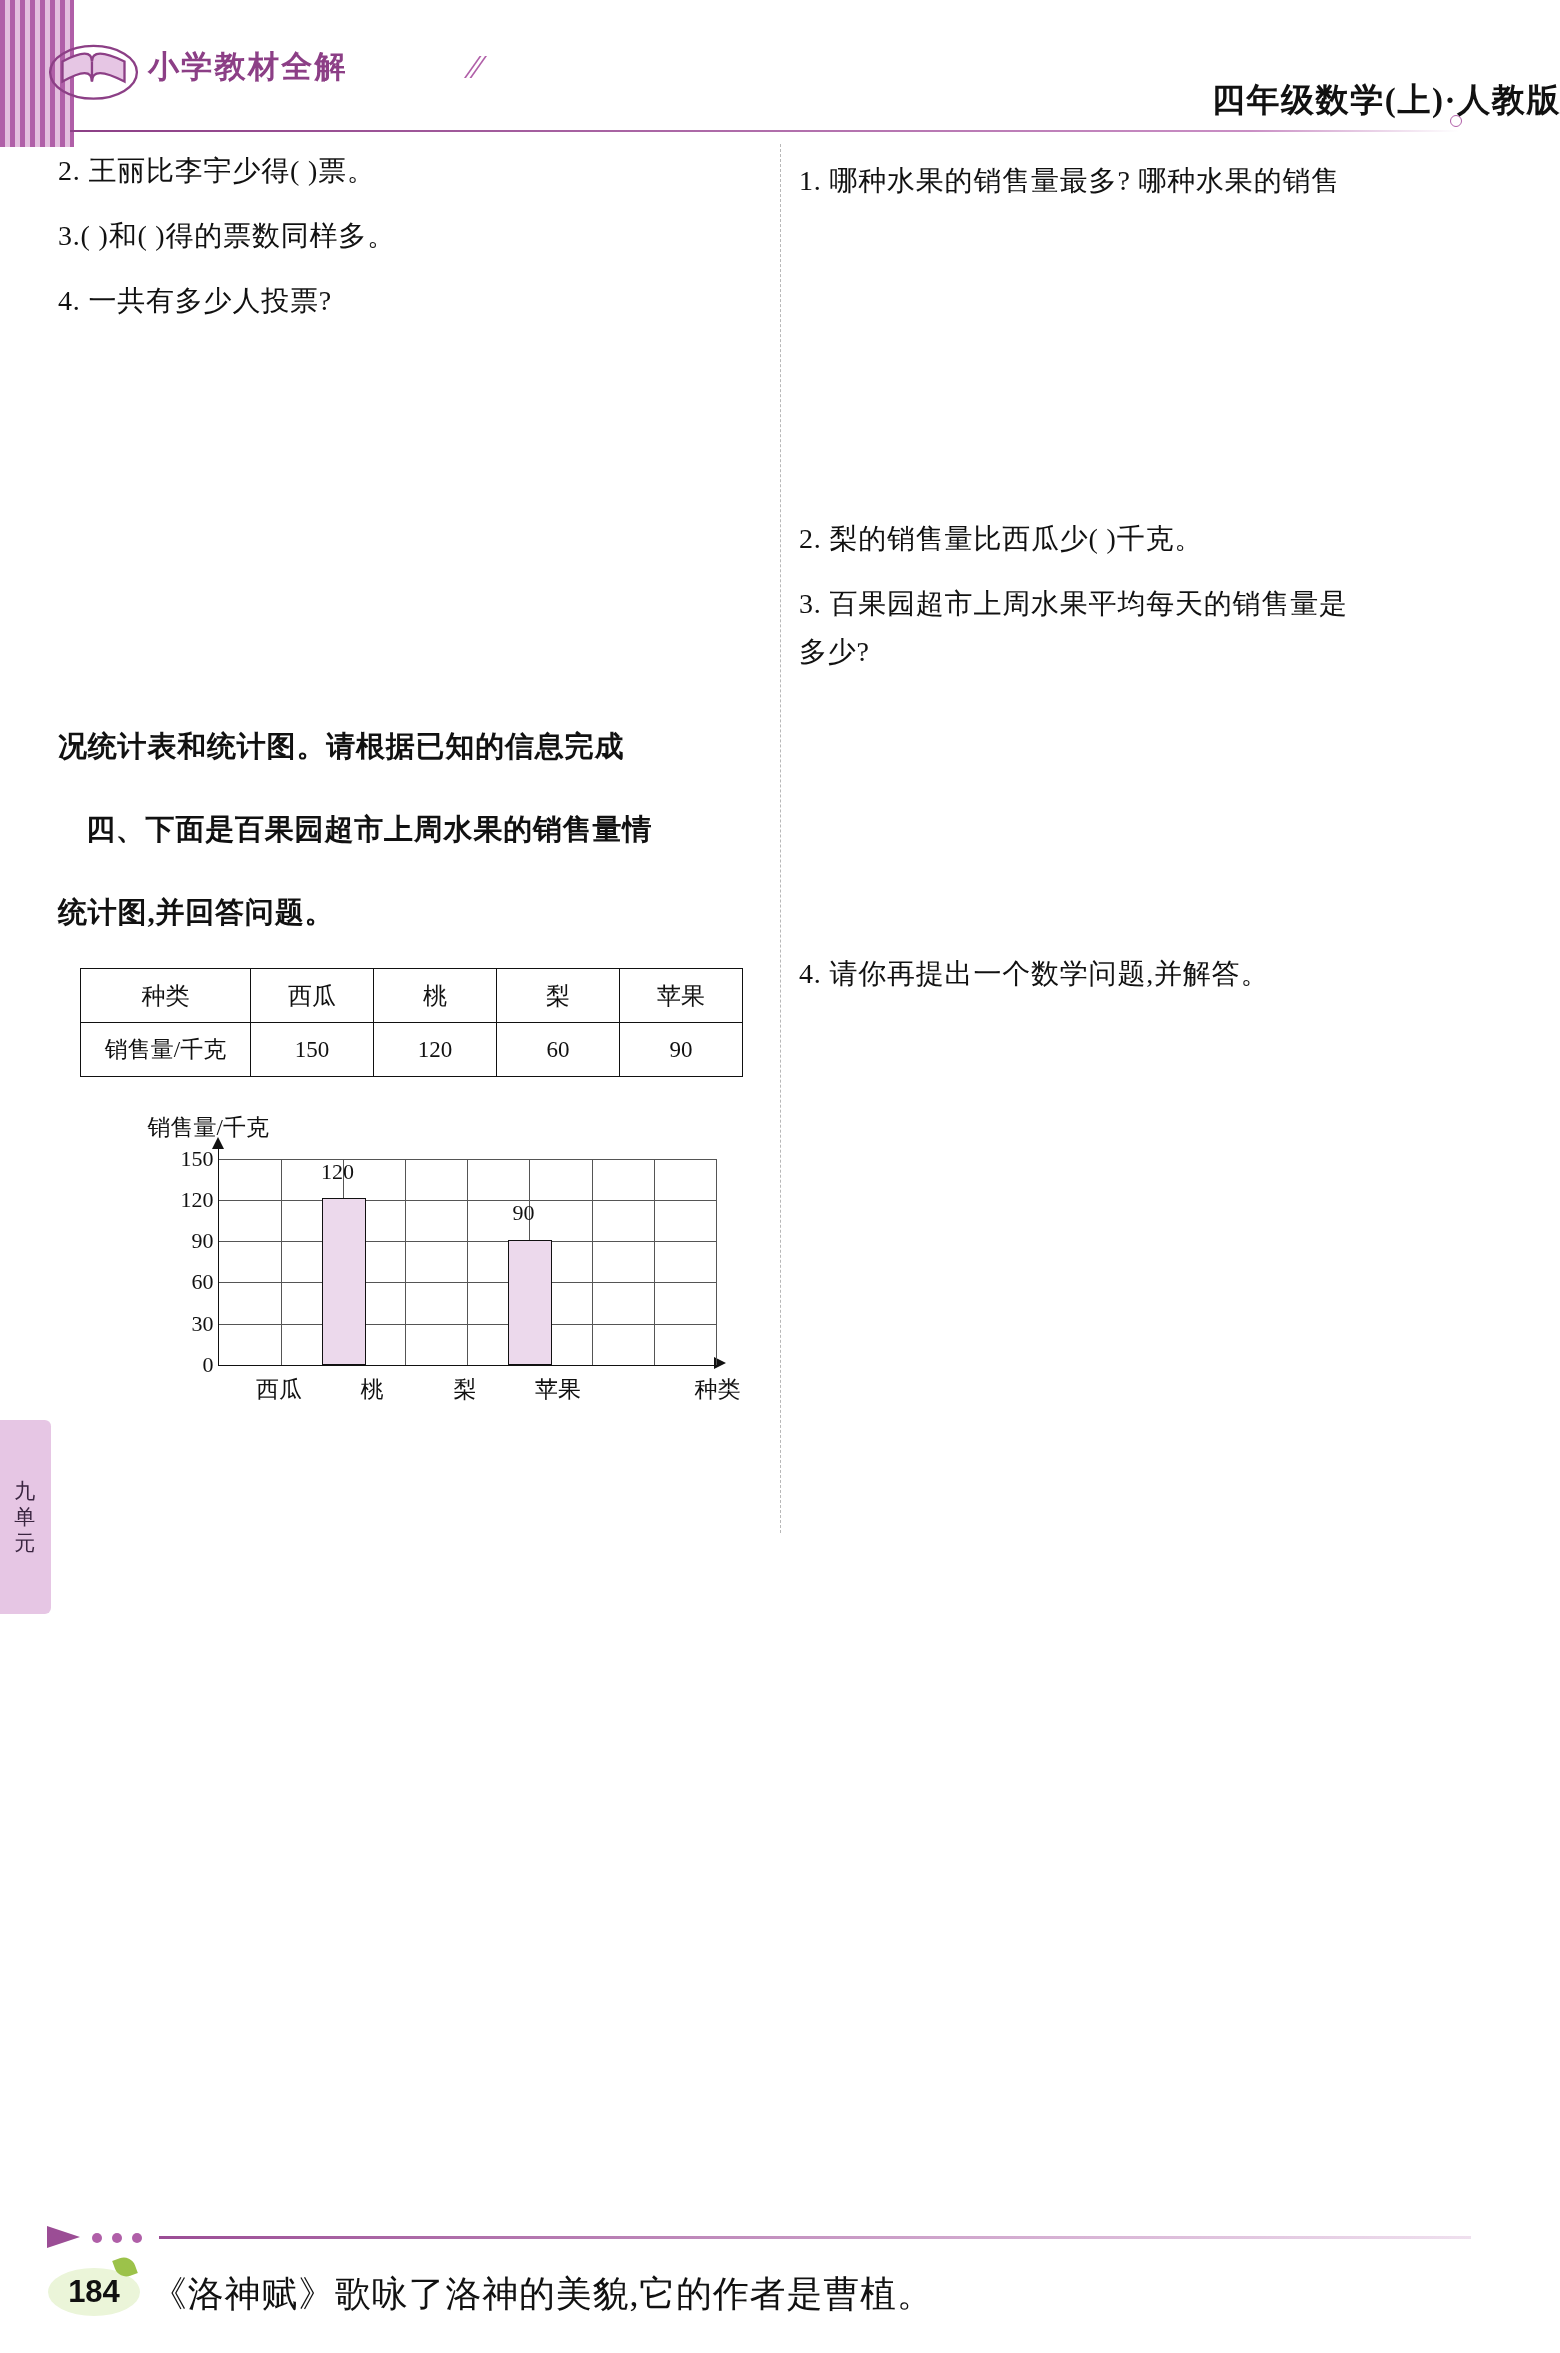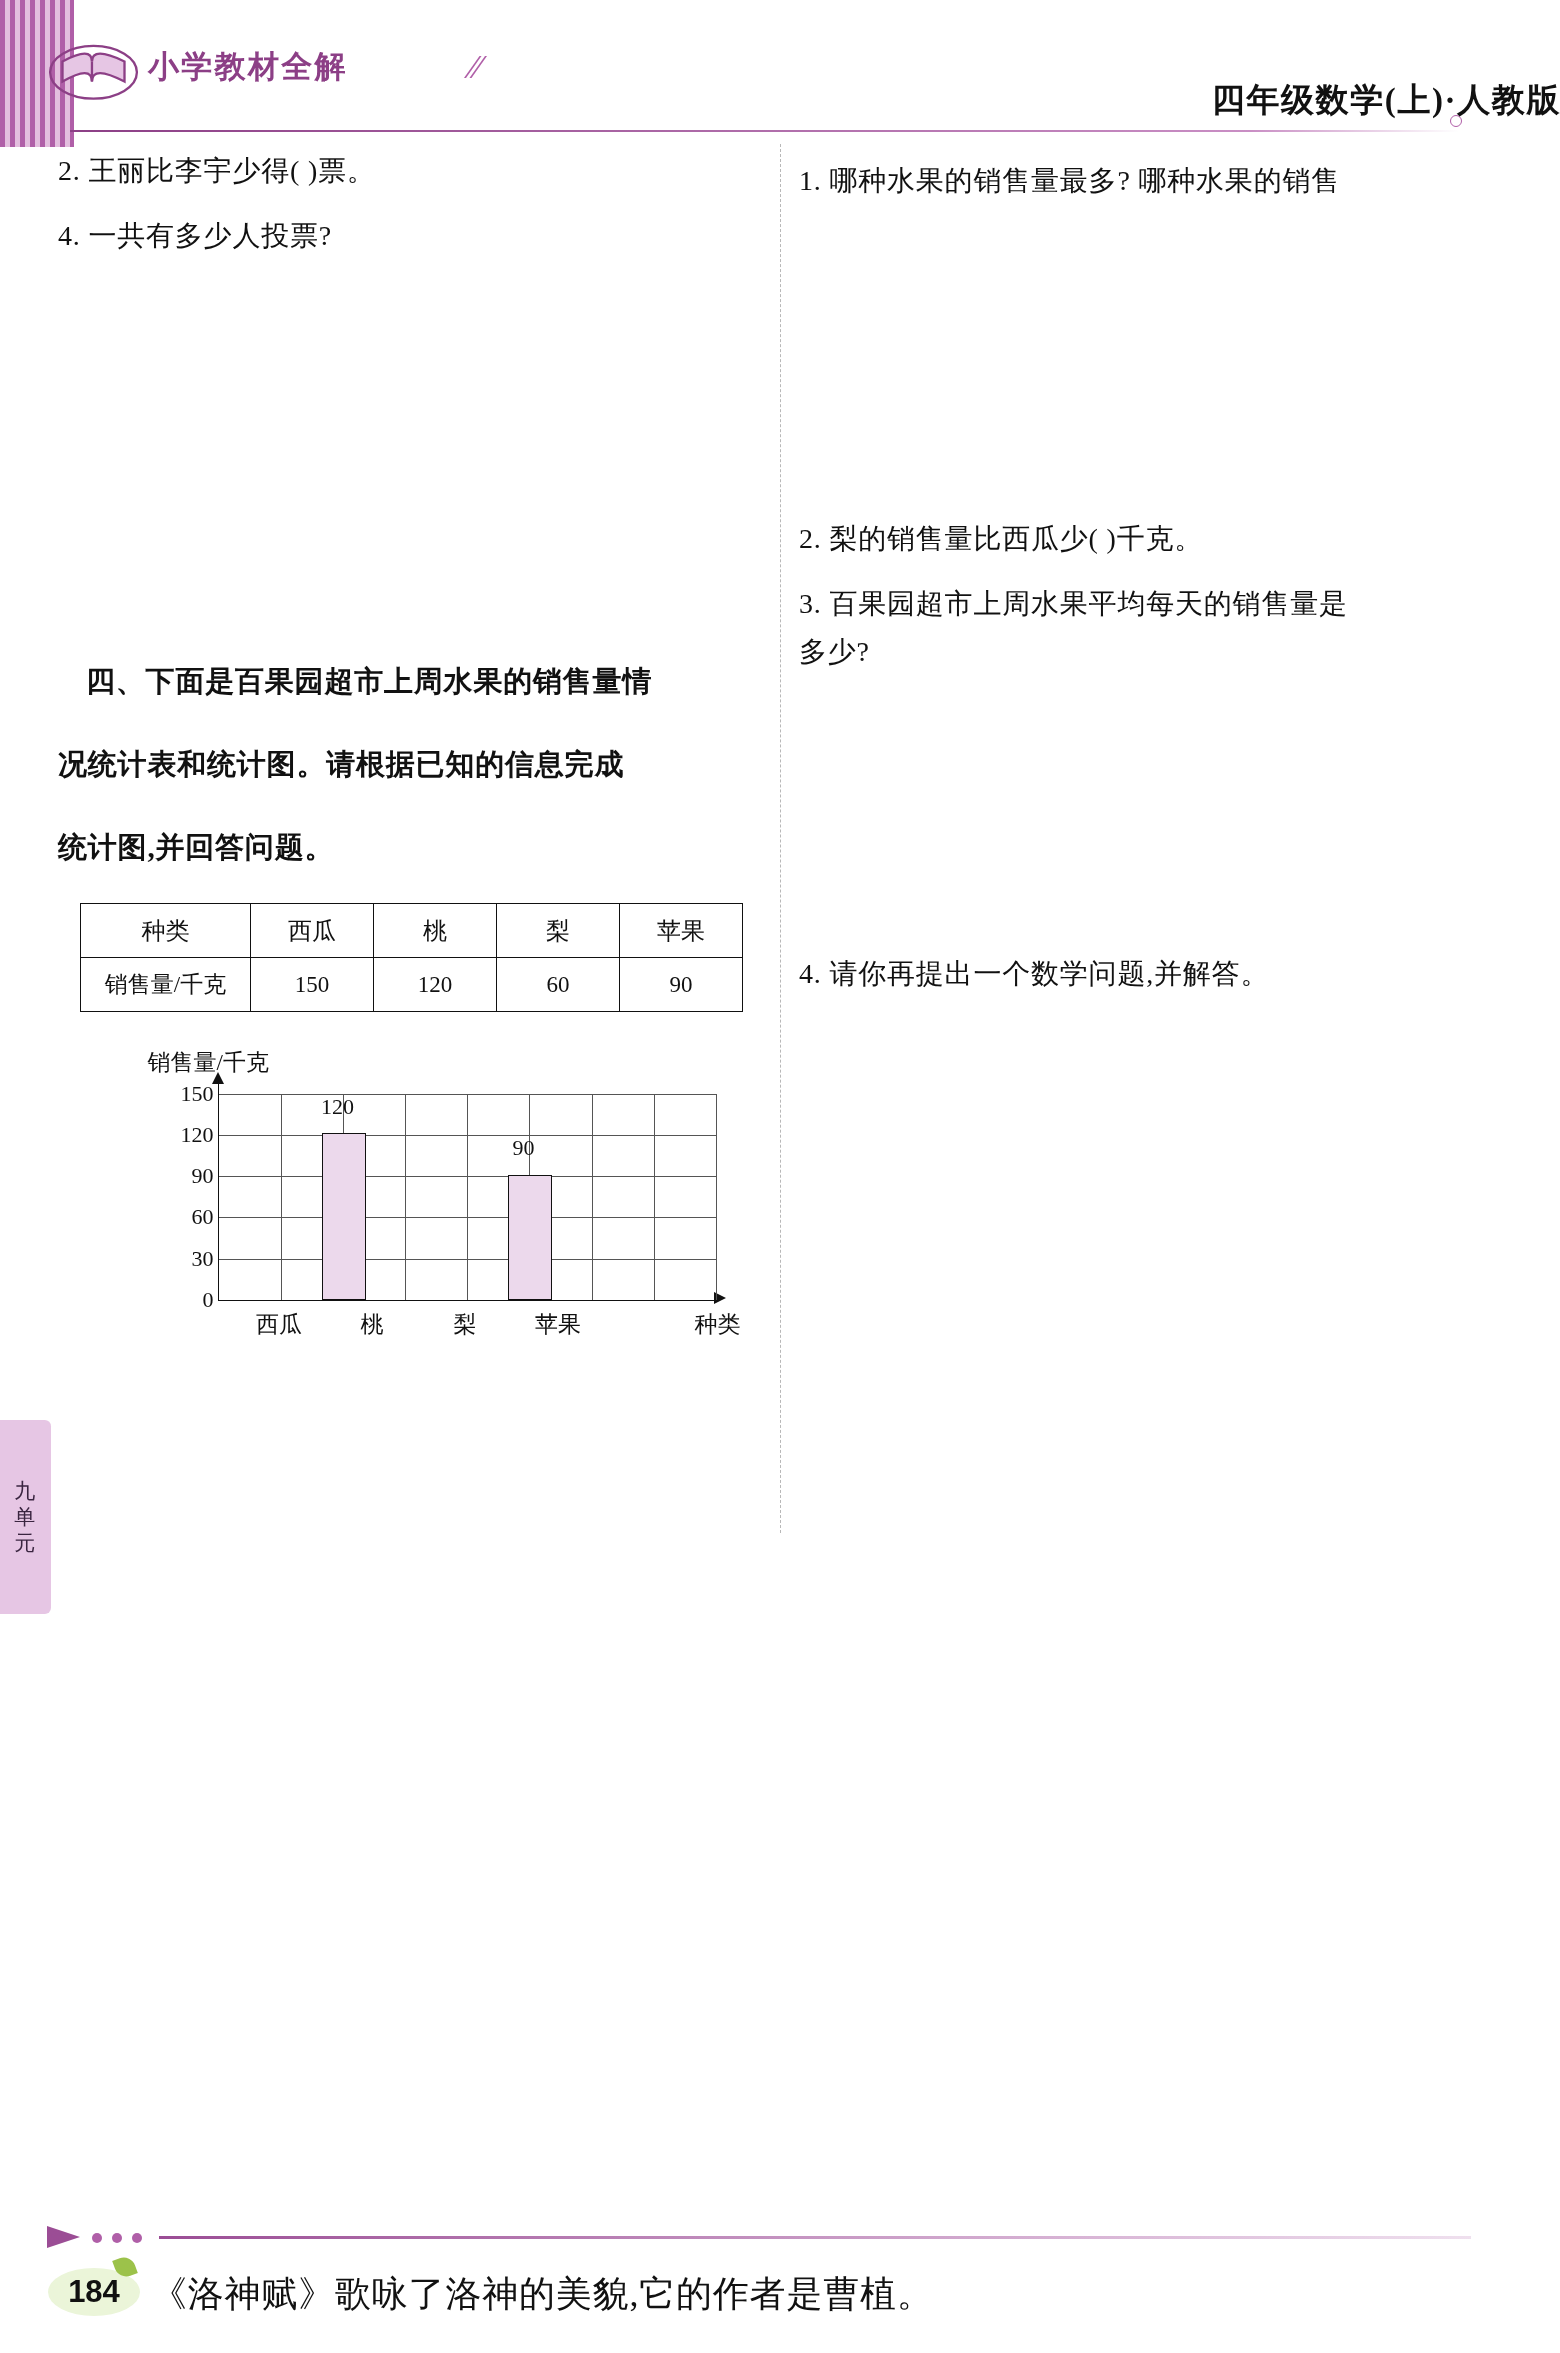--- a/index.html
+++ b/index.html
@@ -206,26 +206,27 @@
   <div class="logo-slash">⁄⁄</div>
 </div>
 <div class="head-title">四年级数学(上)·人教版</div>
 <div class="head-rule"></div>
 <div class="head-dot"></div>
 
 <div class="col-div"></div>
 
 <div class="col-left">
   <p class="q">2. 王丽比李宇少得(      )票。</p>
+  <p class="q">3.(      )和(      )得的票数同样多。</p>
   <p class="q">4. 一共有多少人投票?</p>
 
   <div style="height:349px"></div>
 
+  <p class="bold-head">况统计表和统计图。请根据已知的信息完成</p>
   <p class="bold-head indent">四、下面是百果园超市上周水果的销售量情</p>
-  <p class="bold-head">况统计表和统计图。请根据已知的信息完成</p>
   <p class="bold-head">统计图,并回答问题。</p>
 
   <table class="stats">
     <tbody>
         <tr class="hdr">
       <td class="lbl">种类</td>
       <td class="val">西瓜</td>
       <td class="val">桃</td>
       <td class="val">梨</td>
       <td class="val">苹果</td>

